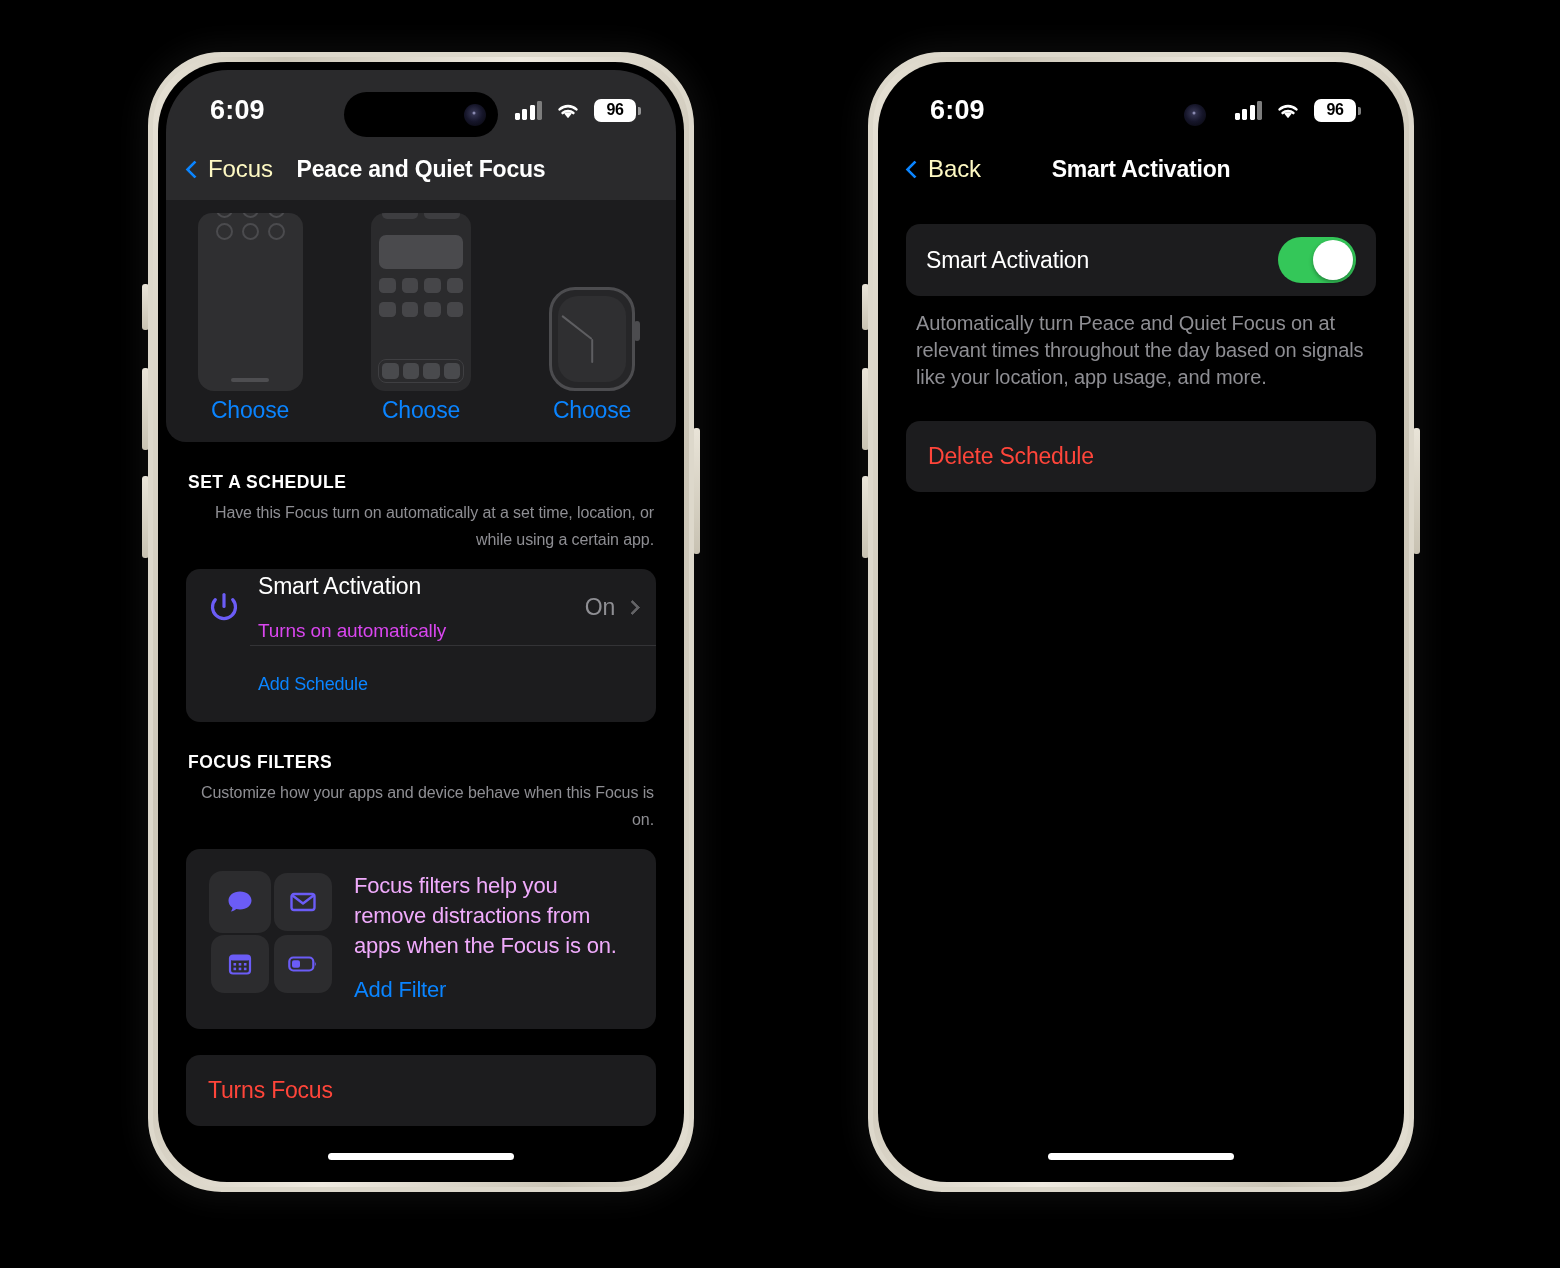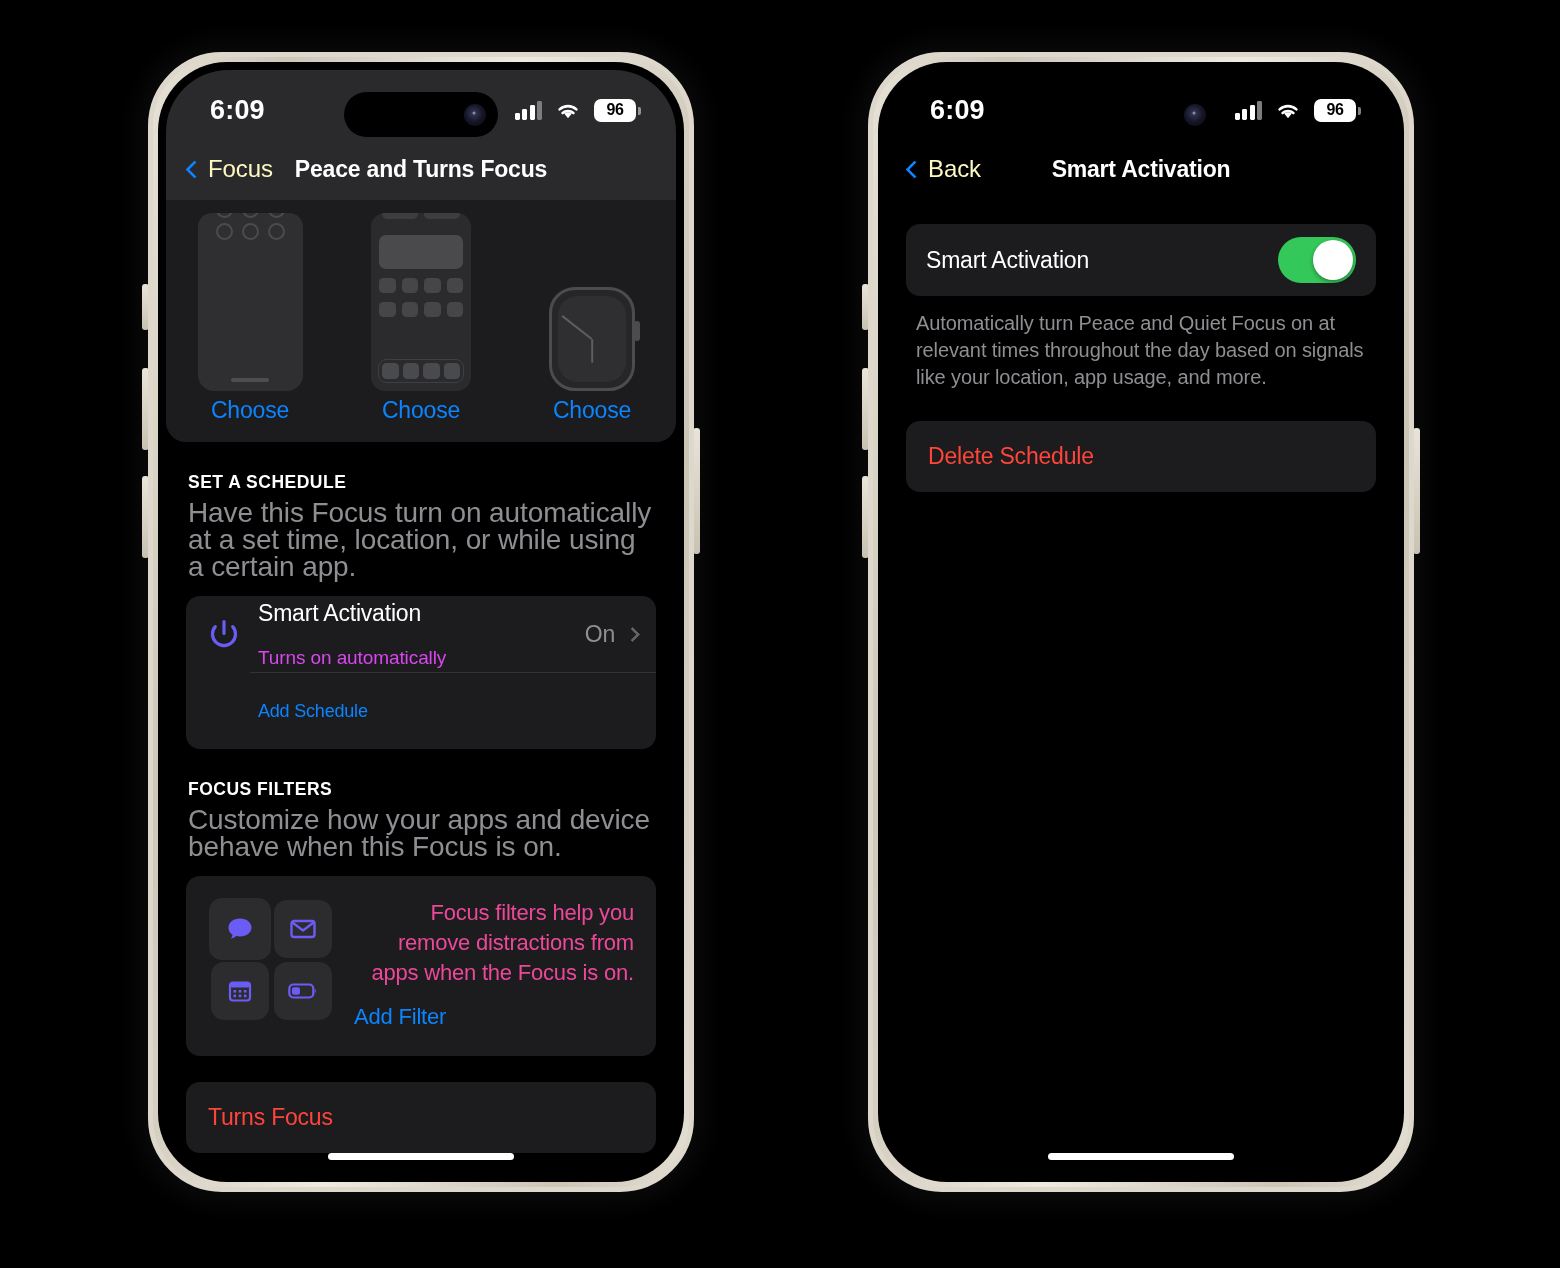--- a/index.html
+++ b/index.html
@@ -154,21 +154,21 @@
   }
   .mock-watch .face { position: absolute; inset: 9px; border-radius: 20px; background: #2f2f31; overflow: hidden; }
   .mock-watch .crown { position: absolute; right: -5px; top: 34px; width: 6px; height: 20px; border-radius: 3px; background: #4c4c4f; }
   .mock-watch .hand { position: absolute; background: #5e5e61; border-radius: 1px; transform-origin: 50% 100%; }
   .mock-watch .h-min { left: 50%; bottom: 50%; width: 2.4px; height: 38px; transform: translateX(-50%) rotate(-52deg); }
   .mock-watch .h-hr  { left: 50%; bottom: 50%; width: 2.4px; height: 24px; transform: translateX(-50%) rotate(180deg); }
 
   
   .sec-header { margin: 30px 2px 0 2px; }
   .sec-title { font-size: 17.5px; font-weight: 700; letter-spacing: .5px; color: #fff; text-transform: uppercase; }
-  .sec-desc { font-size: 28px; line-height: 27px; color: #8e8e93; margin-top: 6px; letter-spacing: -.1px; }
+  .sec-desc { font-size: 16px; line-height: 27px; color: #8e8e93; margin-top: 6px; letter-spacing: -.1px; text-align: right; }
 
   
   .group { background: #1c1c1e; border-radius: 14px; margin-top: 16px; overflow: hidden; }
   .row { display: flex; align-items: center; padding: 0 18px; min-height: 76px; cursor: pointer; }
   .row-icon { width: 40px; display: flex; align-items: center; justify-content: center; margin-right: 14px; }
   .row-main { flex: 1; }
   .row-title { font-size: 23px; color: #fff; letter-spacing: -.2px; }
   .row-sub { font-size: 19px; color: #d946ef; margin-top: 20px; letter-spacing: -.1px; }
   .row-value { font-size: 23px; color: #8e8e93; margin-right: 12px; letter-spacing: -.2px; }
   .chev-r { width: 11px; height: 11px; border-top: 3px solid #636366; border-right: 3px solid #636366; transform: rotate(45deg); border-radius: 1px; }
@@ -178,21 +178,21 @@
   
   .ico { display: block; }
 
   
   .promo { background: #1c1c1e; border-radius: 14px; margin-top: 16px; padding: 22px 22px 26px 22px; display: flex; gap: 20px; }
   .promo-icons { width: 126px; display: grid; grid-template-columns: 1fr 1fr; gap: 0; align-content: start; }
   .tile { width: 58px; height: 58px; border-radius: 13px; background: #2c2c2e; display: flex; align-items: center; justify-content: center; }
   .tile.big { width: 62px; height: 62px; }
   .promo-icons .cell { display: flex; align-items: center; justify-content: center; height: 62px; }
   .promo-text { flex: 1; }
-  .promo-copy { font-size: 22px; line-height: 30px; color: #ec4899; letter-spacing: -.2px; text-align: right; }
+  .promo-copy { font-size: 22px; line-height: 30px; color: #f0abfc; letter-spacing: -.2px; }
   .promo-link { color: #0a84ff; font-size: 22px; margin-top: 16px; display: inline-block; cursor: pointer; letter-spacing: -.2px; }
 
   
   .destructive { background: #1c1c1e; border-radius: 14px; padding: 22px 22px; margin-top: 26px; cursor: pointer; }
   .destructive span { color: #ff453a; font-size: 23px; letter-spacing: -.2px; }
 
   
   .toggle-row { display: flex; align-items: center; justify-content: space-between; padding: 0 20px; min-height: 72px; }
   .toggle {
     width: 78px; height: 46px; border-radius: 23px; position: relative; cursor: pointer;
@@ -249,21 +249,21 @@
             <div class="island">
               <div class="lens"></div>
             </div>
           </div>
 
           <div class="navbar elevated">
             <div class="nav-back">
               <span class="chev-l"></span>
               <span class="nav-back-label">Focus</span>
             </div>
-            <div class="nav-title">Peace and Turns Focus</div>
+            <div class="nav-title">Peace and Quiet Focus</div>
           </div>
 
           <div class="content">
 
             <div class="preview-card">
 
               <div class="preview-col">
                 <div class="mock-lock">
                   <div class="circ-row r1">
                       <span class="circ"></span>

